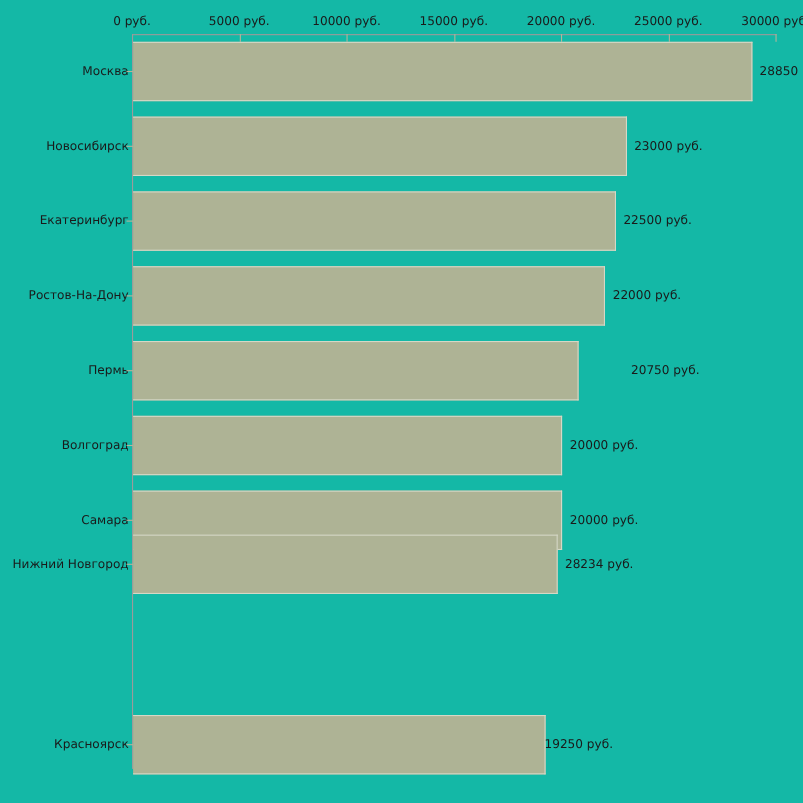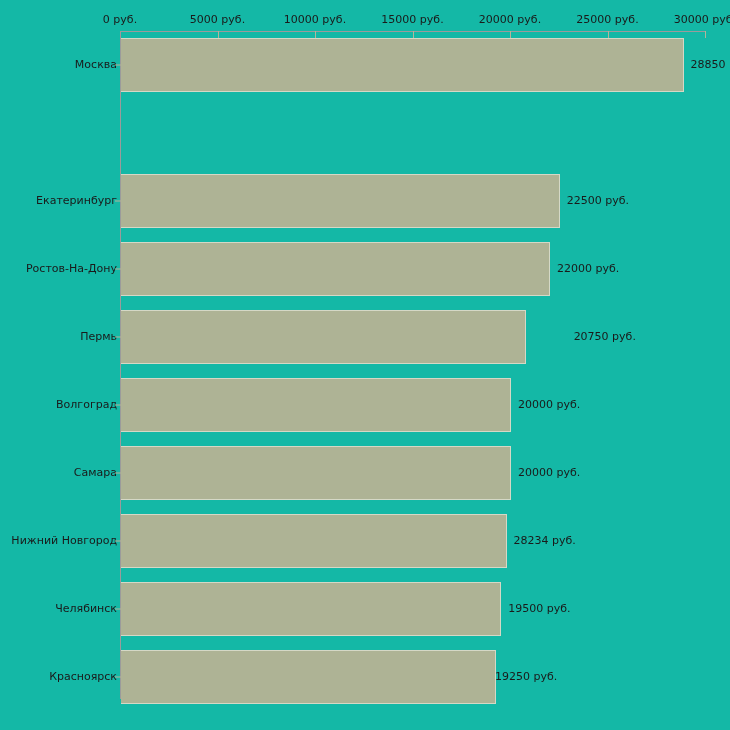--- a/index.html
+++ b/index.html
@@ -142,20 +142,26 @@
     </div>
 
   <div id="plot-area">
     <div id="axis-line-v"></div>
   <div class="row" style="top: 0px;">
         <div class="ylabel">Москва</div>
         <div class="ytick-mark"></div>
         <div class="bar" title="Москва: 28850 руб." style="width: 562.575px;"></div>
         <div class="bar-value" style="left: 690.575px;">28850 руб.</div>
       </div>
+      <div class="row" style="top: 68px;">
+        <div class="ylabel">Новосибирск</div>
+        <div class="ytick-mark"></div>
+        <div class="bar" title="Новосибирск: 23000 руб." style="width: 448.5px;"></div>
+        <div class="bar-value" style="left: 576.5px;">23000 руб.</div>
+      </div>
       <div class="row" style="top: 136px;">
         <div class="ylabel">Екатеринбург</div>
         <div class="ytick-mark"></div>
         <div class="bar" title="Екатеринбург: 22500 руб." style="width: 438.75px;"></div>
         <div class="bar-value" style="left: 566.75px;">22500 руб.</div>
       </div>
       <div class="row" style="top: 204px;">
         <div class="ylabel">Ростов-На-Дону</div>
         <div class="ytick-mark"></div>
         <div class="bar" title="Ростов-На-Дону: 22000 руб." style="width: 429px;"></div>
@@ -172,32 +178,26 @@
         <div class="ytick-mark"></div>
         <div class="bar" title="Волгоград: 20000 руб." style="width: 390px;"></div>
         <div class="bar-value" style="left: 518px;">20000 руб.</div>
       </div>
       <div class="row" style="top: 408px;">
         <div class="ylabel">Самара</div>
         <div class="ytick-mark"></div>
         <div class="bar" title="Самара: 20000 руб." style="width: 390px;"></div>
         <div class="bar-value" style="left: 518px;">20000 руб.</div>
       </div>
-      <div class="row" style="top: 476px;">
+      <div class="row" style="top: 448px;">
         <div class="ylabel">Нижний Новгород</div>
         <div class="ytick-mark"></div>
         <div class="bar" title="Нижний Новгород: 19775 руб." style="width: 385.613px;"></div>
         <div class="bar-value" style="left: 513.612px;">28234 руб.</div>
       </div>
-      <div class="row" style="top: 544px;">
-        <div class="ylabel">Челябинск</div>
-        <div class="ytick-mark"></div>
-        <div class="bar" title="Челябинск: 19500 руб." style="width: 380.25px;"></div>
-        <div class="bar-value" style="left: 508.25px;">19500 руб.</div>
-      </div>
       <div class="row" style="top: 612px;">
         <div class="ylabel">Красноярск</div>
         <div class="ytick-mark"></div>
         <div class="bar" title="Красноярск: 19250 руб." style="width: 375.375px;"></div>
         <div class="bar-value" style="left: 495px;">19250 руб.</div>
       </div>
     </div>
 
 </div>
 

